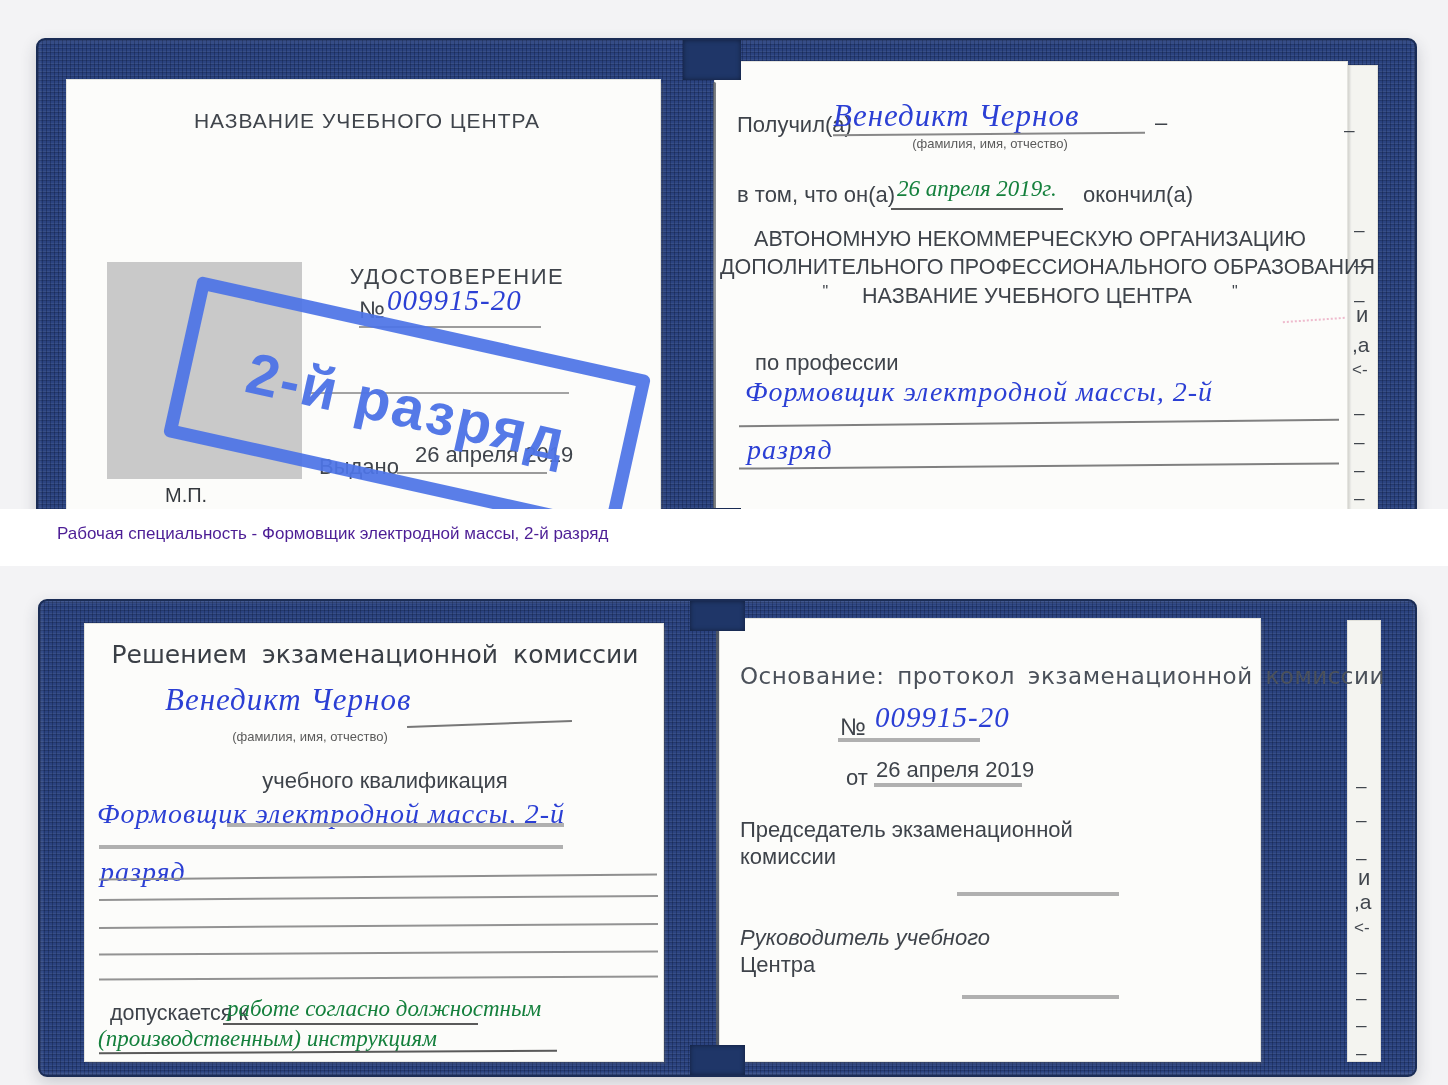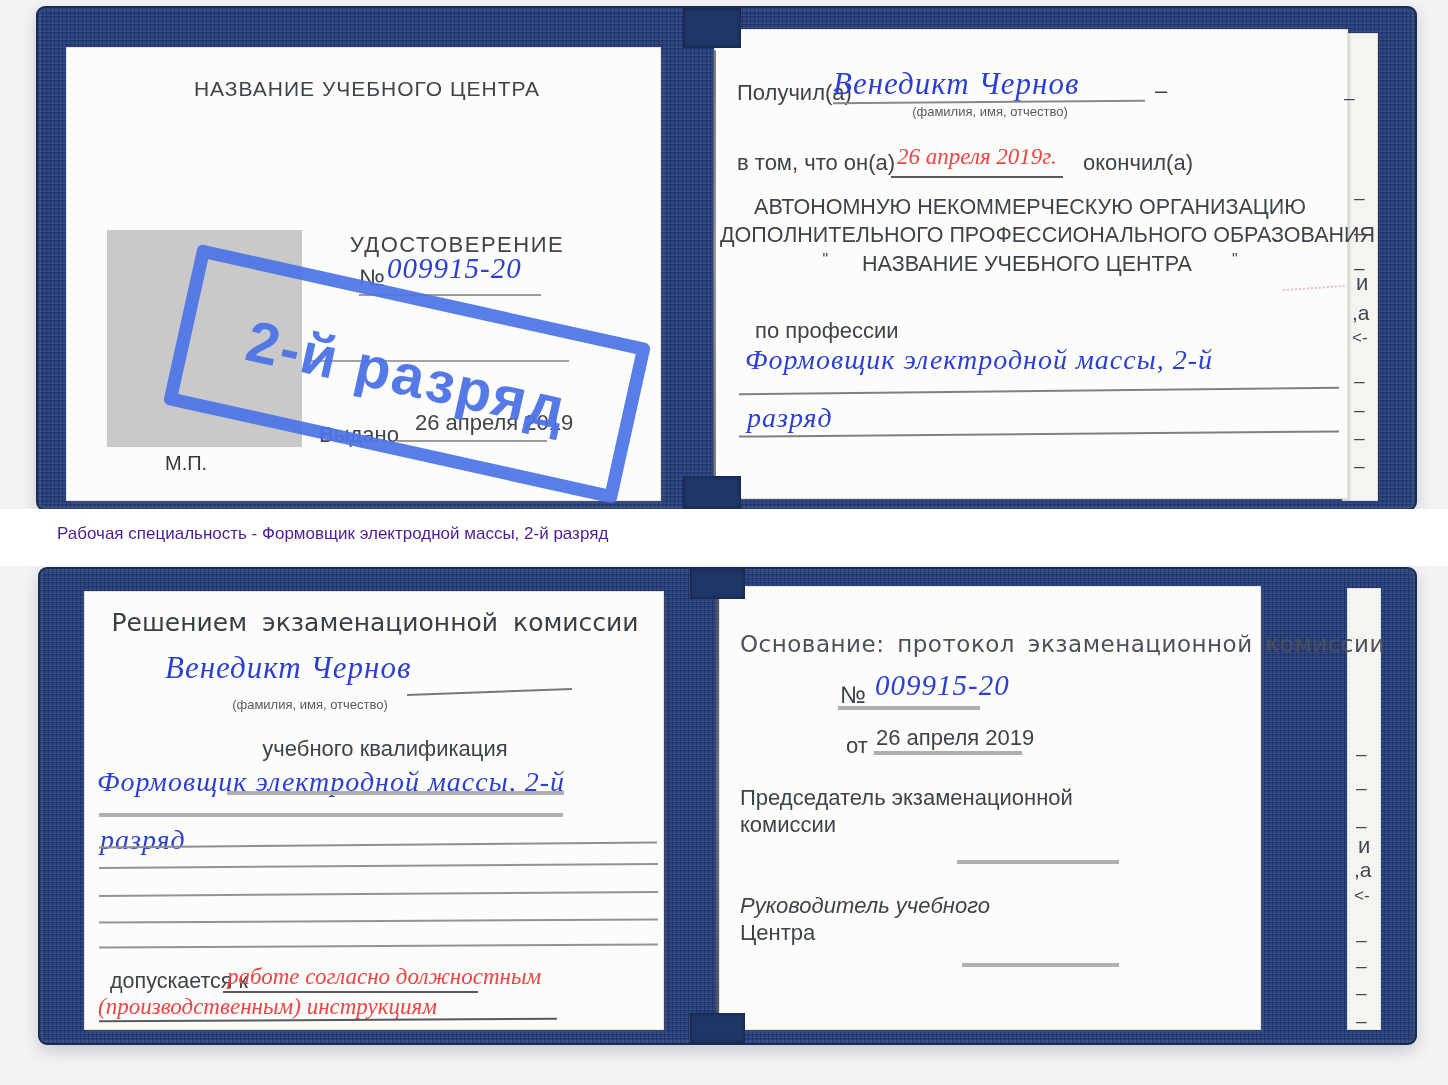--- a/index.html
+++ b/index.html
@@ -3,33 +3,33 @@
 <meta charset="utf-8">
 <style>
   html,body{margin:0;padding:0;background:#f2f2f4;}
   .screen{position:relative;width:1448px;height:1085px;background:#f3f3f5;overflow:hidden;
           font-family:"Liberation Sans",sans-serif;color:#3e434a;}
   .cover{position:absolute;border-radius:9px;border:2px solid #1a2c55;
          background-color:#2b4380;
          background-image:
            repeating-linear-gradient(90deg, rgba(8,18,44,.30) 0 1px, transparent 1px 4px),
            repeating-linear-gradient(0deg, rgba(8,18,44,.22) 0 1px, rgba(255,255,255,.06) 1px 2px, transparent 2px 4px);
-         box-shadow: inset 0 0 0 3px rgba(255,255,255,.05), 0 6px 16px rgba(40,45,60,.20);}
+         box-shadow: inset 0 0 0 3px rgba(255,255,255,.05), 0 6px 16px rgba(40,45,60,.20); margin-top: 32px;}
   .cover-top{left:36px;top:6px;width:1377px;height:501px;}
   .cover-bottom{left:38px;top:567px;width:1375px;height:474px;}
   .page{position:absolute;background:#fcfcfa;z-index:2;
         box-shadow:0 0 0 1px #e4e4df, 3px 3px 2px rgba(120,120,115,.25);}
   .under{position:absolute;background:#f4f4f0;z-index:1;box-shadow:0 0 0 1px #e0e0da;}
   .fold{position:absolute;width:3px;background:linear-gradient(180deg,#565a5e,#7a7e82 45%,#55595d);
         opacity:.78;border-radius:2px;z-index:3;}
   .notch{position:absolute;background:#1f3668;z-index:4;box-shadow:inset 0 0 5px rgba(0,0,0,.45);}
   .txt{position:absolute;white-space:nowrap;}
   .ctr{text-align:center;}
   .hw{color:#2b3fd4;font-style:italic;font-family:cursive;letter-spacing:1px;}
-  .ser{font-family:"Liberation Serif",serif;font-style:italic;color:#ef4444;}
+  .ser{font-family:"Liberation Serif",serif;font-style:italic;color:#15803d;}
   .rule{position:absolute;background:#9a9a9a;height:2px;z-index:2;}
   .rule.thick{height:3.5px;background:#b0b0b0;}
   .rule.dark{background:#5a5a5a;}
   .mark{position:absolute;color:#41464d;font-size:19px;z-index:5;white-space:nowrap;}
   .stamp{position:absolute;left:108px;top:244px;width:438px;height:138px;
          border:13px solid rgba(78,116,230,.93);border-radius:6px;
          transform:rotate(12.5deg);display:flex;align-items:center;justify-content:center;
          font-weight:bold;font-size:58px;color:rgba(78,116,230,.96);letter-spacing:2px;z-index:6;
          font-family:"Liberation Sans",sans-serif;}
   .photo{position:absolute;left:40px;top:182px;width:195px;height:217px;background:#c9c9c9;z-index:1;}

